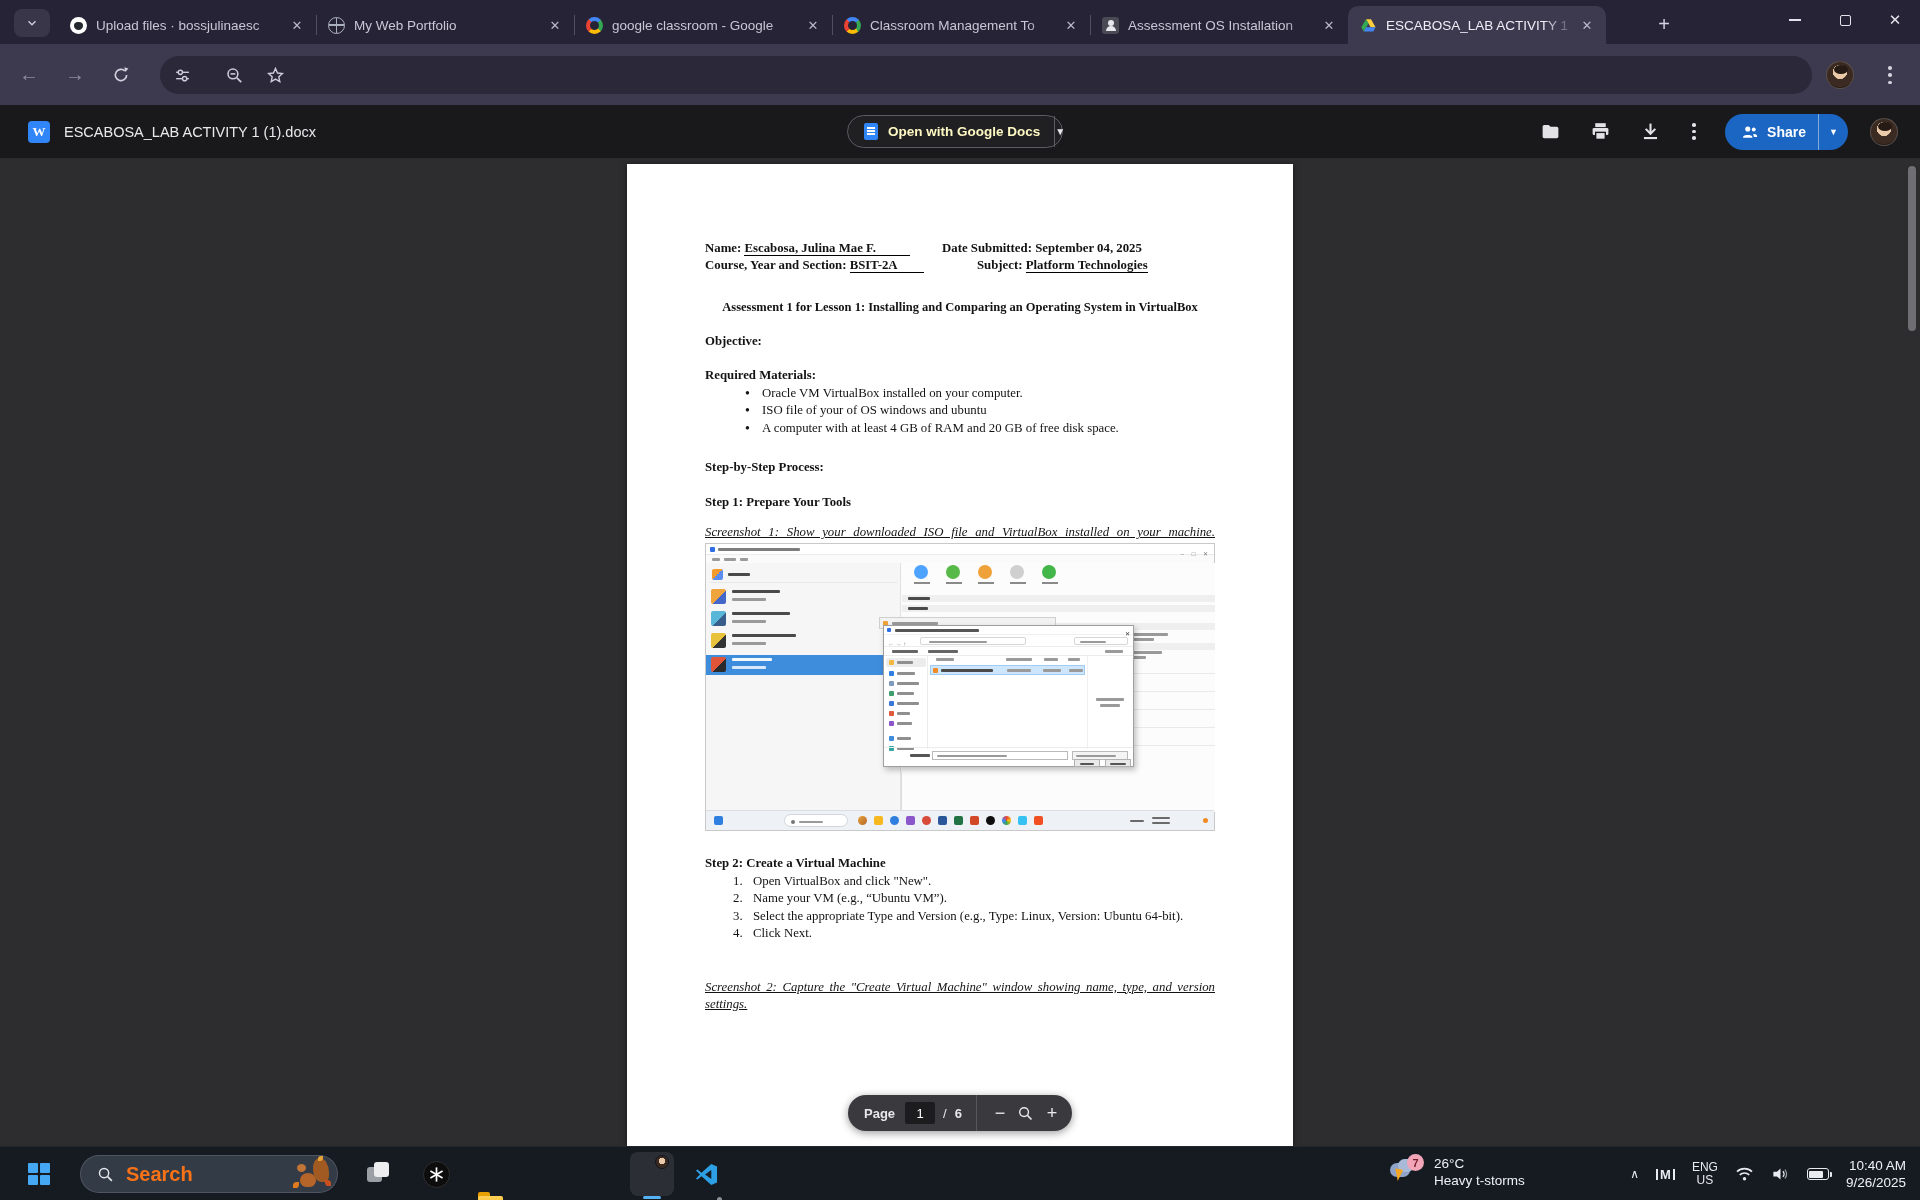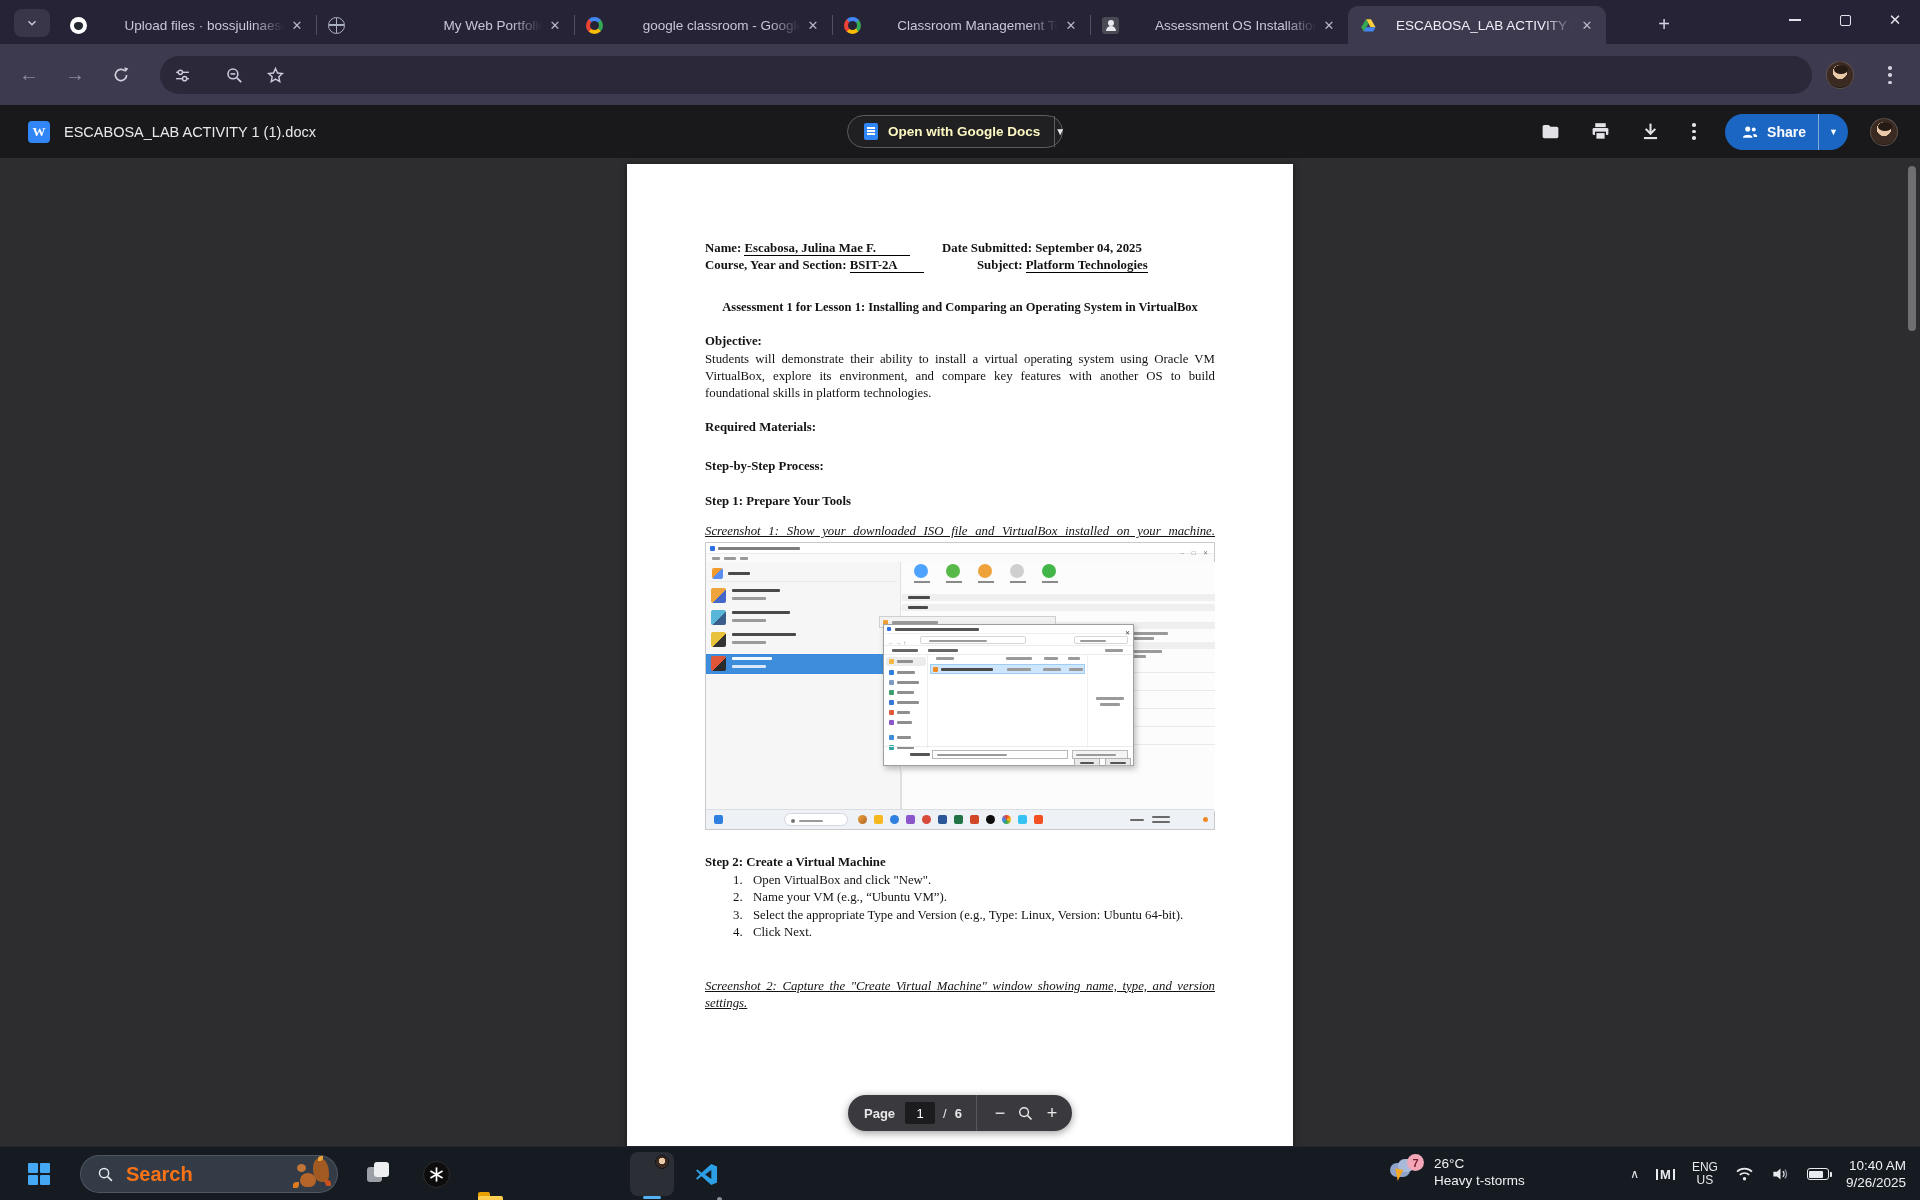--- a/index.html
+++ b/index.html
@@ -6,21 +6,21 @@
   html,body { width:1920px; height:1200px; overflow:hidden; background:#151318; }
   body { font-family:"Liberation Sans", sans-serif; }
   #screen { position:relative; width:1920px; height:1200px; }
 
   
   #tabstrip { position:absolute; left:0; top:0; width:1920px; height:44px; background:#272336; display:flex; align-items:flex-end; }
   .tabsearch { position:absolute; left:14px; top:9px; width:36px; height:28px; border-radius:8px; background:#3a3649; color:#cfccdd; display:flex; align-items:center; justify-content:center; }
   #tabs { position:absolute; left:58px; top:6px; display:flex; height:38px; width:1600px; }
   .tab { position:relative; width:258px; height:38px; display:flex; align-items:center; padding:0 10px 0 12px; color:#c9c6d7; font-size:13.5px; overflow:hidden; }
   .tab .favicon { width:17px; height:17px; flex:0 0 17px; margin-right:9px; position:relative; }
-  .tab .title { white-space:nowrap; overflow:hidden; flex:1; -webkit-mask-image:linear-gradient(90deg,#000 82%,transparent 98%); mask-image:linear-gradient(90deg,#000 82%,transparent 98%);text-align:right; }
+  .tab .title { white-space:nowrap; overflow:hidden; flex:1; -webkit-mask-image:linear-gradient(90deg,#000 82%,transparent 98%); mask-image:linear-gradient(90deg,#000 82%,transparent 98%); }
   .tab .close { width:18px; height:18px; border-radius:50%; display:flex; align-items:center; justify-content:center; font-size:13px; color:#b9b6c8; flex:0 0 18px; }
   .tab.active { background:#3d3a4f; border-radius:10px 10px 0 0; color:#efedf6; height:38px; }
   .tab:not(.active):not(:first-child)::before { content:""; position:absolute; left:0; top:9px; height:20px; width:1px; background:#524e63; }
   .newtab { position:absolute; left:1650px; top:10px; width:28px; height:28px; border-radius:50%; color:#d4d1e0; font-size:20px; display:flex; align-items:center; justify-content:center; }
   .wincontrols { position:absolute; right:0; top:0; height:40px; display:flex; }
   .winbtn { width:50px; height:40px; display:flex; align-items:center; justify-content:center; color:#e4e2ec; }
   .winbtn .bar { width:12px; height:1.5px; background:#e4e2ec; }
   .winbtn .sq { width:11px; height:11px; border:1.5px solid #e4e2ec; border-radius:2px; }
   .winbtn .x { font-size:15px; }
 
@@ -356,23 +356,27 @@
         </div>
         <div class="hdr-row">
           <span>Course, Year and Section:</span>
           <span class="uv ext26">BSIT-2A</span>
           <span class="hdr-right2"><span>Subject:</span> <span class="uv">Platform Technologies</span></span>
         </div>
 
         <div class="doctitle">Assessment 1 for Lesson 1: Installing and Comparing an Operating System in VirtualBox</div>
 
         <div class="h-bold mt17">Objective:</div>
-        <div class="just">Students will demonstrate their ability to install a virtual operating system using Oracle VM VirtualBox, explore its environment, and compare key features with another OS to build foundational skills in platform technologies.</div>
 
         <div class="h-bold mt16">Required Materials:</div>
+        <div class="blist">
+          <div class="bi">Oracle VM VirtualBox installed on your computer.</div>
+          <div class="bi">ISO file of your of OS windows and ubuntu</div>
+          <div class="bi">A computer with at least 4 GB of RAM and 20 GB of free disk space.</div>
+        </div>
 
         <div class="h-bold mt22">Step-by-Step Process:</div>
 
         <div class="h-bold mt17">Step 1: Prepare Your Tools</div>
 
         <div class="caption">Screenshot 1: Show your downloaded ISO file and VirtualBox installed on your machine.</div>
 
         <div id="shot">
           <div class="s-title">
             <span class="s-appico"></span>

